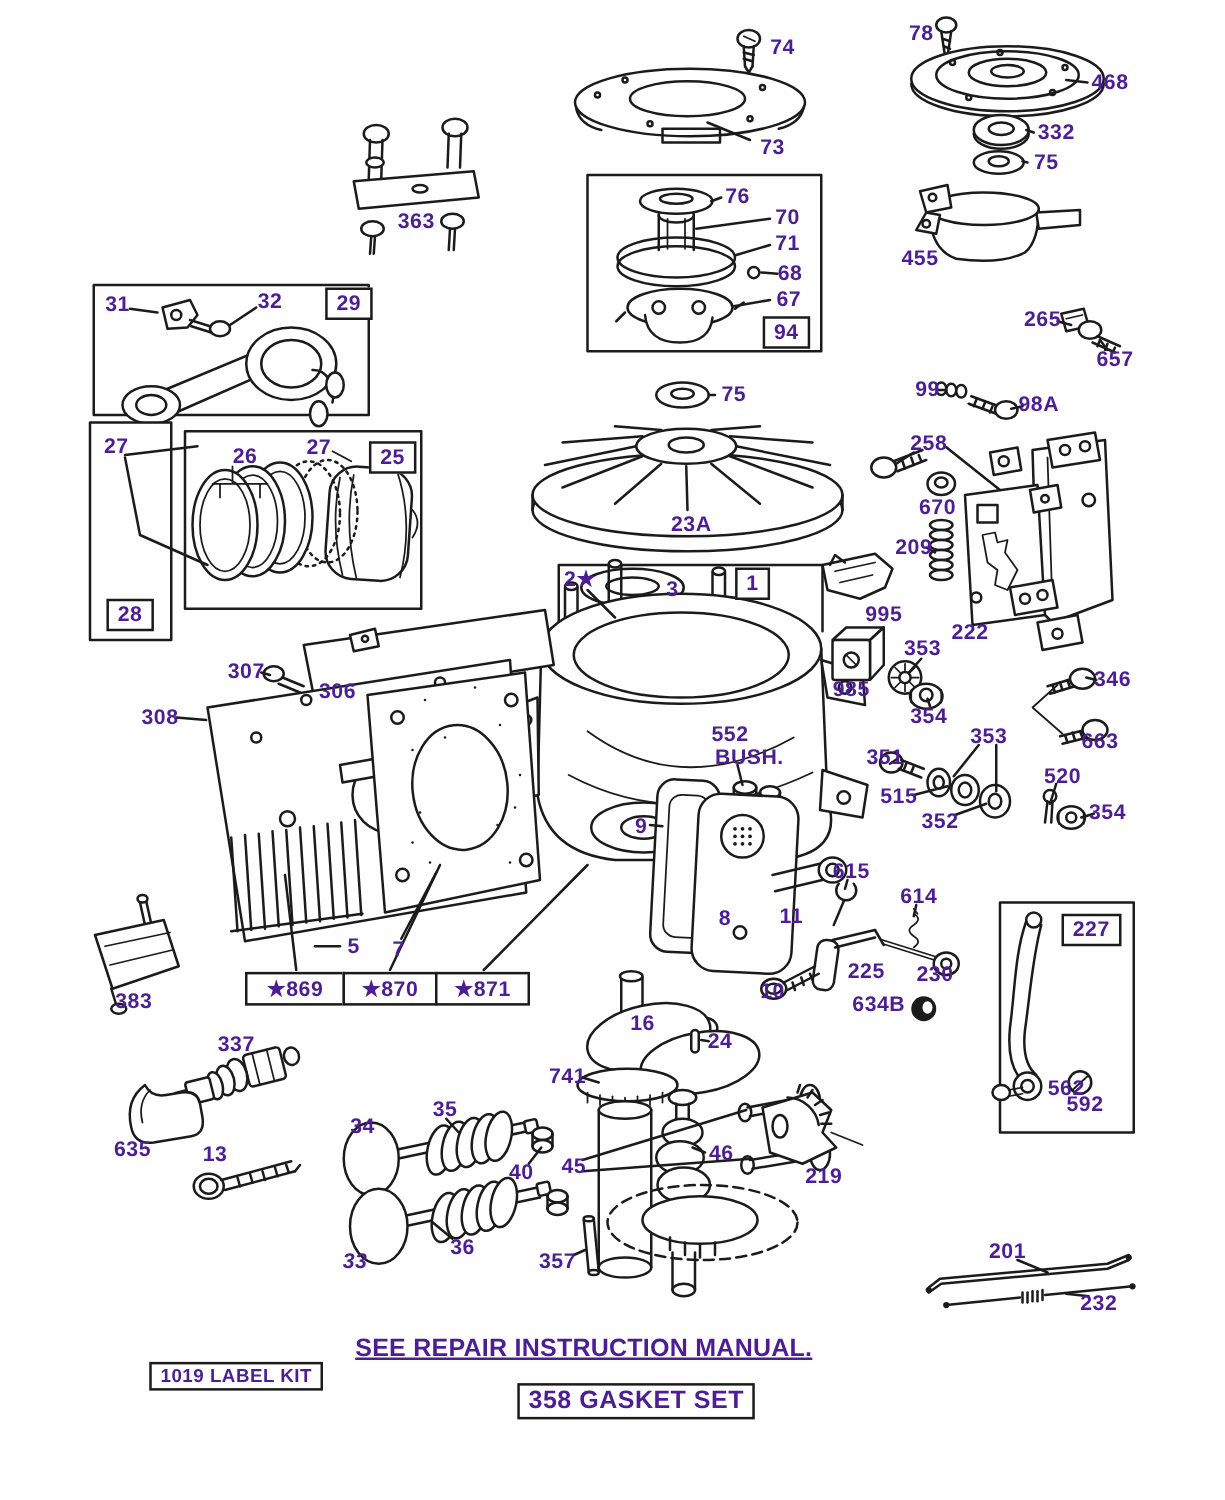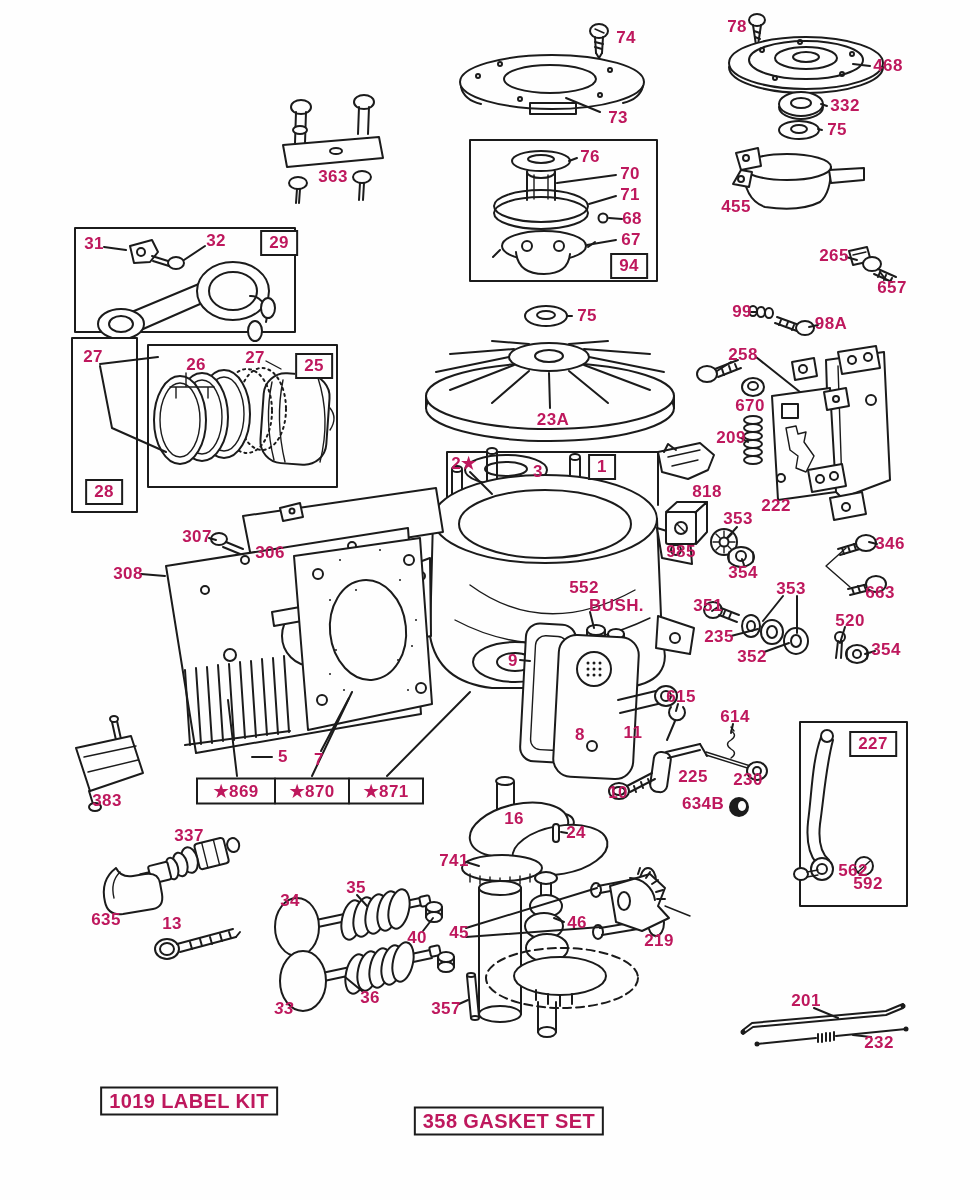--- a/index.html
+++ b/index.html
@@ -1,17 +1,17 @@
 <!DOCTYPE html>
 <html><head>
 <meta charset="utf-8">
 <style>
   html,body{margin:0;padding:0;background:#ffffff;}
   #page{position:relative;width:980px;height:1200px;background:#fefefe;overflow:hidden;
-        font-family:"Liberation Sans",sans-serif;color:#be185d;}
+        font-family:"Liberation Sans",sans-serif;color:#4c1d95;}
   #art{position:absolute;left:0;top:0;}
   #art *{vector-effect:non-scaling-stroke;}
   #art path,#art ellipse,#art circle,#art rect,#art line,#art polyline,#art polygon{
       stroke:#1b1b1b;stroke-width:2;fill:none;stroke-linecap:round;stroke-linejoin:round;}
   #art .f{fill:#fefefe;}
   #art .blk{fill:#1b1b1b;stroke:none;}
   #art .wht{fill:#fefefe;stroke:none;}
   #art .thin{stroke-width:1.4;}
   #art .dash{stroke-dasharray:8 5;}
   #art .dot{stroke-dasharray:2 4;}
@@ -688,40 +688,40 @@
       <span class="plabel" style="left: 587px; top: 316px;">75</span>
       <span class="plabel" style="left: 742px; top: 312px;">99</span>
       <span class="plabel" style="left: 831px; top: 324px;">98A</span>
       <span class="plabel" style="left: 743px; top: 355px;">258</span>
       <span class="plabel" style="left: 750px; top: 406px;">670</span>
       <span class="plabel" style="left: 731px; top: 438px;">209</span>
       <span class="plabel" style="left: 553px; top: 420px;">23A</span>
       <span class="plabel" style="left: 93px; top: 357px;">27</span>
       <span class="plabel" style="left: 196px; top: 365px;">26</span>
       <span class="plabel" style="left: 255px; top: 358px;">27</span>
-      <span class="plabel" style="left: 707px; top: 492px;">818</span>
+      <span class="plabel" style="left: 707px; top: 492px;">995</span>
       <span class="plabel" style="left: 776px; top: 506px;">222</span>
       <span class="plabel" style="left: 464px; top: 463px;">2★</span>
       <span class="plabel" style="left: 538px; top: 472px;">3</span>
       <span class="plabel" style="left: 197px; top: 537px;">307</span>
       <span class="plabel" style="left: 270px; top: 553px;">306</span>
       <span class="plabel" style="left: 128px; top: 574px;">308</span>
       <span class="plabel" style="left: 681px; top: 552px;">985</span>
       <span class="plabel" style="left: 738px; top: 519px;">353</span>
       <span class="plabel" style="left: 743px; top: 573px;">354</span>
       <span class="plabel" style="left: 890px; top: 544px;">346</span>
       <span class="plabel" style="left: 880px; top: 593px;">663</span>
       <span class="plabel" style="left: 708px; top: 606px;">351</span>
       <span class="plabel" style="left: 791px; top: 589px;">353</span>
-      <span class="plabel" style="left: 719px; top: 637px;">235</span>
+      <span class="plabel" style="left: 719px; top: 637px;">515</span>
       <span class="plabel" style="left: 752px; top: 657px;">352</span>
       <span class="plabel" style="left: 850px; top: 621px;">520</span>
       <span class="plabel" style="left: 886px; top: 650px;">354</span>
       <span class="plabel" style="left: 584px; top: 588px;">552</span>
-      <span class="plabel" style="left: 596px; top: 606px; padding-left: 41px;">BUSH.</span>
+      <span class="plabel" style="left: 579px; top: 606px; padding-left: 41px;">BUSH.</span>
       <span class="plabel" style="left: 513px; top: 661px;">9</span>
       <span class="plabel" style="left: 580px; top: 735px;">8</span>
       <span class="plabel" style="left: 633px; top: 733px;">11</span>
       <span class="plabel" style="left: 681px; top: 697px;">615</span>
       <span class="plabel" style="left: 735px; top: 717px;">614</span>
       <span class="plabel" style="left: 693px; top: 777px;">225</span>
       <span class="plabel" style="left: 748px; top: 780px;">230</span>
       <span class="plabel" style="left: 618px; top: 793px;">10</span>
       <span class="plabel" style="left: 703px; top: 804px;">634B</span>
       <span class="plabel" style="left: 853px; top: 831px; margin-top: 40px;">562</span>
@@ -748,17 +748,18 @@
       <span class="plabel" style="left: 879px; top: 1043px;">232</span>
       <span class="plabel boxed" style="left: 279px; top: 243px;">29</span>
       <span class="plabel boxed" style="left: 314px; top: 366px;">25</span>
       <span class="plabel boxed" style="left: 104px; top: 492px;">28</span>
       <span class="plabel boxed" style="left: 629px; top: 266px;">94</span>
       <span class="plabel boxed" style="left: 602px; top: 467px;">1</span>
       <span class="plabel boxed" style="left: 873px; top: 744px;">227</span>
       <span class="plabel boxed" style="left: 236px; top: 791px; min-width: 62px;">★869</span>
       <span class="plabel boxed" style="left: 312px; top: 791px; min-width: 58px;">★870</span>
       <span class="plabel boxed" style="left: 386px; top: 791px; min-width: 58px;">★871</span>
-      <span class="plabel boxed" style="left: 189px; top: 1101px; font-size: 20px;">1019 LABEL KIT</span>
+      <span class="plabel boxed" style="left: 189px; top: 1101px; font-size: 15px;">1019 LABEL KIT</span>
       <span class="plabel boxed" style="left: 509px; top: 1121px; font-size: 20px;">358 GASKET SET</span>
     </div>
 
+  <div class="fn" style="left:467px;top:1068px;">SEE REPAIR INSTRUCTION MANUAL.</div>
 </div>
 
 </body></html>

